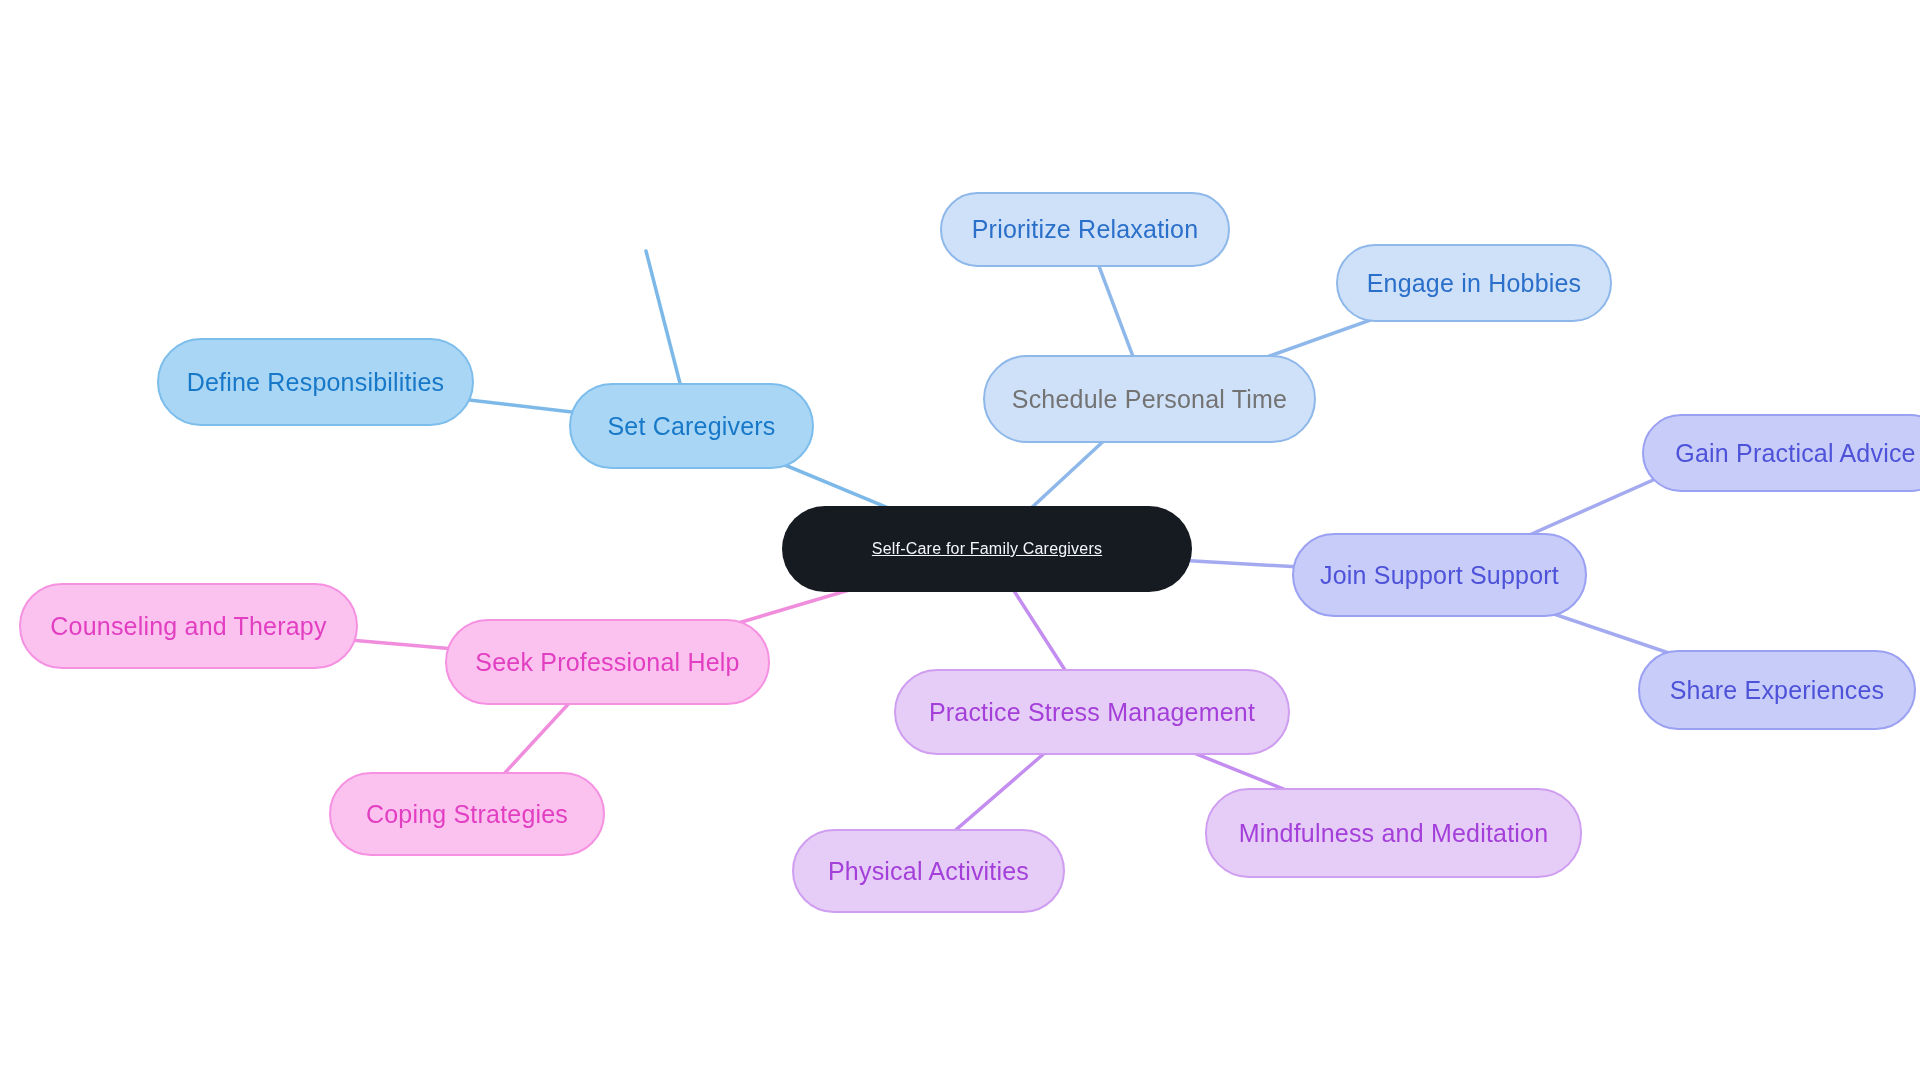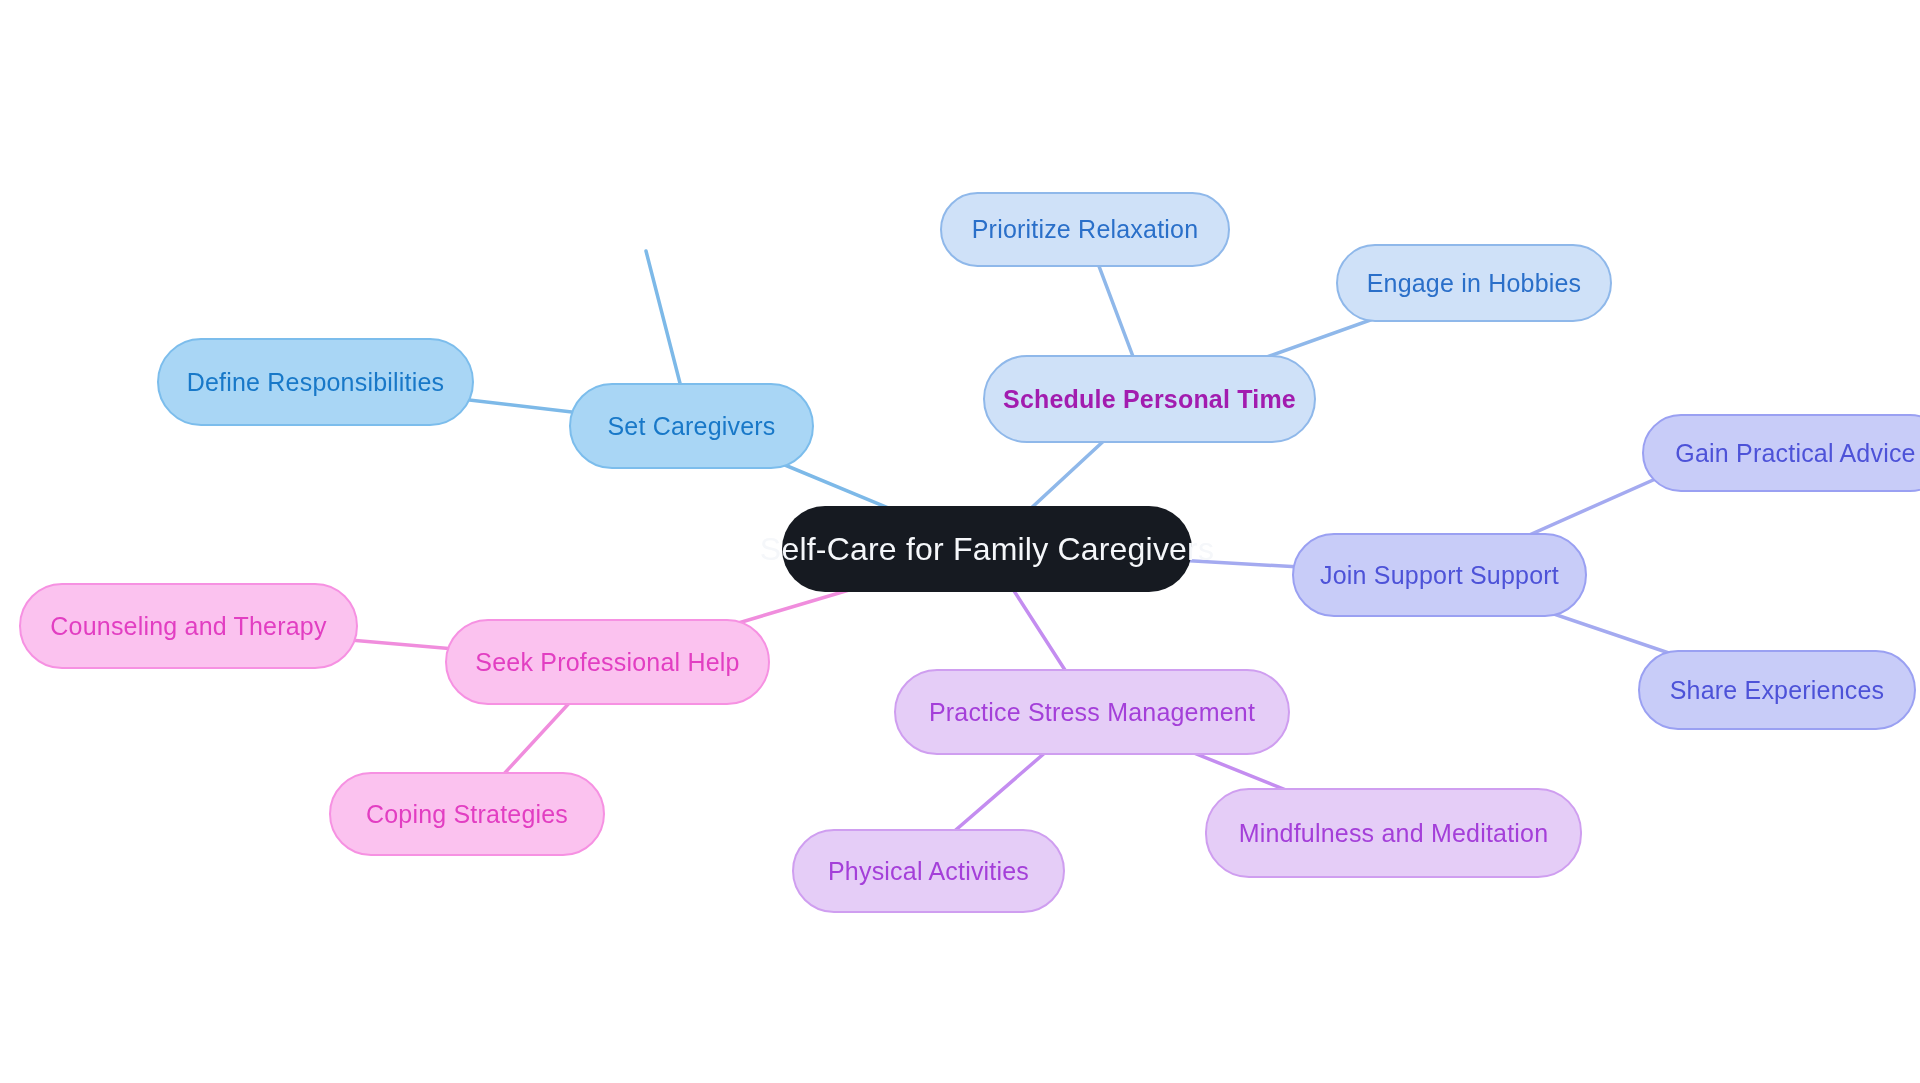--- a/index.html
+++ b/index.html
@@ -34,23 +34,24 @@
     justify-content: center;
     border-radius: 44px;
     border: 2px solid transparent;
     font-size: 25px;
     letter-spacing: 0.2px;
     white-space: nowrap;
     box-sizing: border-box;
     cursor: pointer;
   }
   .node.central {
-    font-size: 32px;
+    font-size: 16px;
     border: none;
     border-radius: 43px;
+    text-decoration: underline;
   }
 </style>
 </head>
 <body>
 
 <div class="canvas">
 
   <svg class="edges" viewBox="0 0 1920 1083" xmlns="http://www.w3.org/2000/svg">
 
     <line x1="987" y1="549" x2="691" y2="426" style="stroke: rgb(125, 185, 232);"></line>
@@ -72,21 +73,21 @@
     <line x1="987" y1="549" x2="607" y2="662" style="stroke: rgb(240, 141, 221);"></line>
     <line x1="607" y1="662" x2="188" y2="626" style="stroke: rgb(240, 141, 221);"></line>
     <line x1="607" y1="662" x2="467" y2="814" style="stroke: rgb(240, 141, 221);"></line>
   </svg>
 
   <div class="node central" style="left: 782px; top: 506px; width: 410px; height: 86px; background-color: rgb(22, 26, 33); color: rgb(245, 247, 250);">Self-Care for Family Caregivers</div>
 
   <div class="node" style="left: 569px; top: 383px; width: 245px; height: 86px; background-color: rgb(169, 214, 245); border-color: rgb(124, 189, 236); color: rgb(24, 120, 200);">Set Caregivers</div>
   <div class="node" style="left: 157px; top: 338px; width: 317px; height: 88px; background-color: rgb(169, 214, 245); border-color: rgb(124, 189, 236); color: rgb(24, 120, 200);">Define Responsibilities</div>
 
-  <div class="node" style="left: 983px; top: 355px; width: 333px; height: 88px; background-color: rgb(207, 225, 248); border-color: rgb(143, 184, 234); color: #a21caf; font-weight: bold;">Schedule Personal Time</div>
+  <div class="node" style="left: 983px; top: 355px; width: 333px; height: 88px; background-color: rgb(207, 225, 248); border-color: rgb(143, 184, 234); color: #737373;">Schedule Personal Time</div>
   <div class="node" style="left: 940px; top: 192px; width: 290px; height: 75px; background-color: rgb(207, 225, 248); border-color: rgb(143, 184, 234); color: rgb(42, 111, 201);">Prioritize Relaxation</div>
   <div class="node" style="left: 1336px; top: 244px; width: 276px; height: 78px; background-color: rgb(207, 225, 248); border-color: rgb(143, 184, 234); color: rgb(42, 111, 201);">Engage in Hobbies</div>
 
   <div class="node" style="left: 1292px; top: 533px; width: 295px; height: 84px; background-color: rgb(200, 204, 248); border-color: rgb(154, 160, 242); color: rgb(77, 82, 216);">Join Support Support</div>
   <div class="node" style="left: 1642px; top: 414px; width: 307px; height: 78px; background-color: rgb(200, 204, 248); border-color: rgb(154, 160, 242); color: rgb(77, 82, 216);">Gain Practical Advice</div>
   <div class="node" style="left: 1638px; top: 650px; width: 278px; height: 80px; background-color: rgb(200, 204, 248); border-color: rgb(154, 160, 242); color: rgb(77, 82, 216);">Share Experiences</div>
 
   <div class="node" style="left: 894px; top: 669px; width: 396px; height: 86px; background-color: rgb(229, 205, 247); border-color: rgb(207, 158, 240); color: rgb(164, 63, 217);">Practice Stress Management</div>
   <div class="node" style="left: 792px; top: 812px; width: 273px; height: 84px; background-color: rgb(229, 205, 247); border-color: rgb(207, 158, 240); color: rgb(164, 63, 217); margin-top: 17px;">Physical Activities</div>
   <div class="node" style="left: 1205px; top: 788px; width: 377px; height: 90px; background-color: rgb(229, 205, 247); border-color: rgb(207, 158, 240); color: rgb(164, 63, 217);">Mindfulness and Meditation</div>

